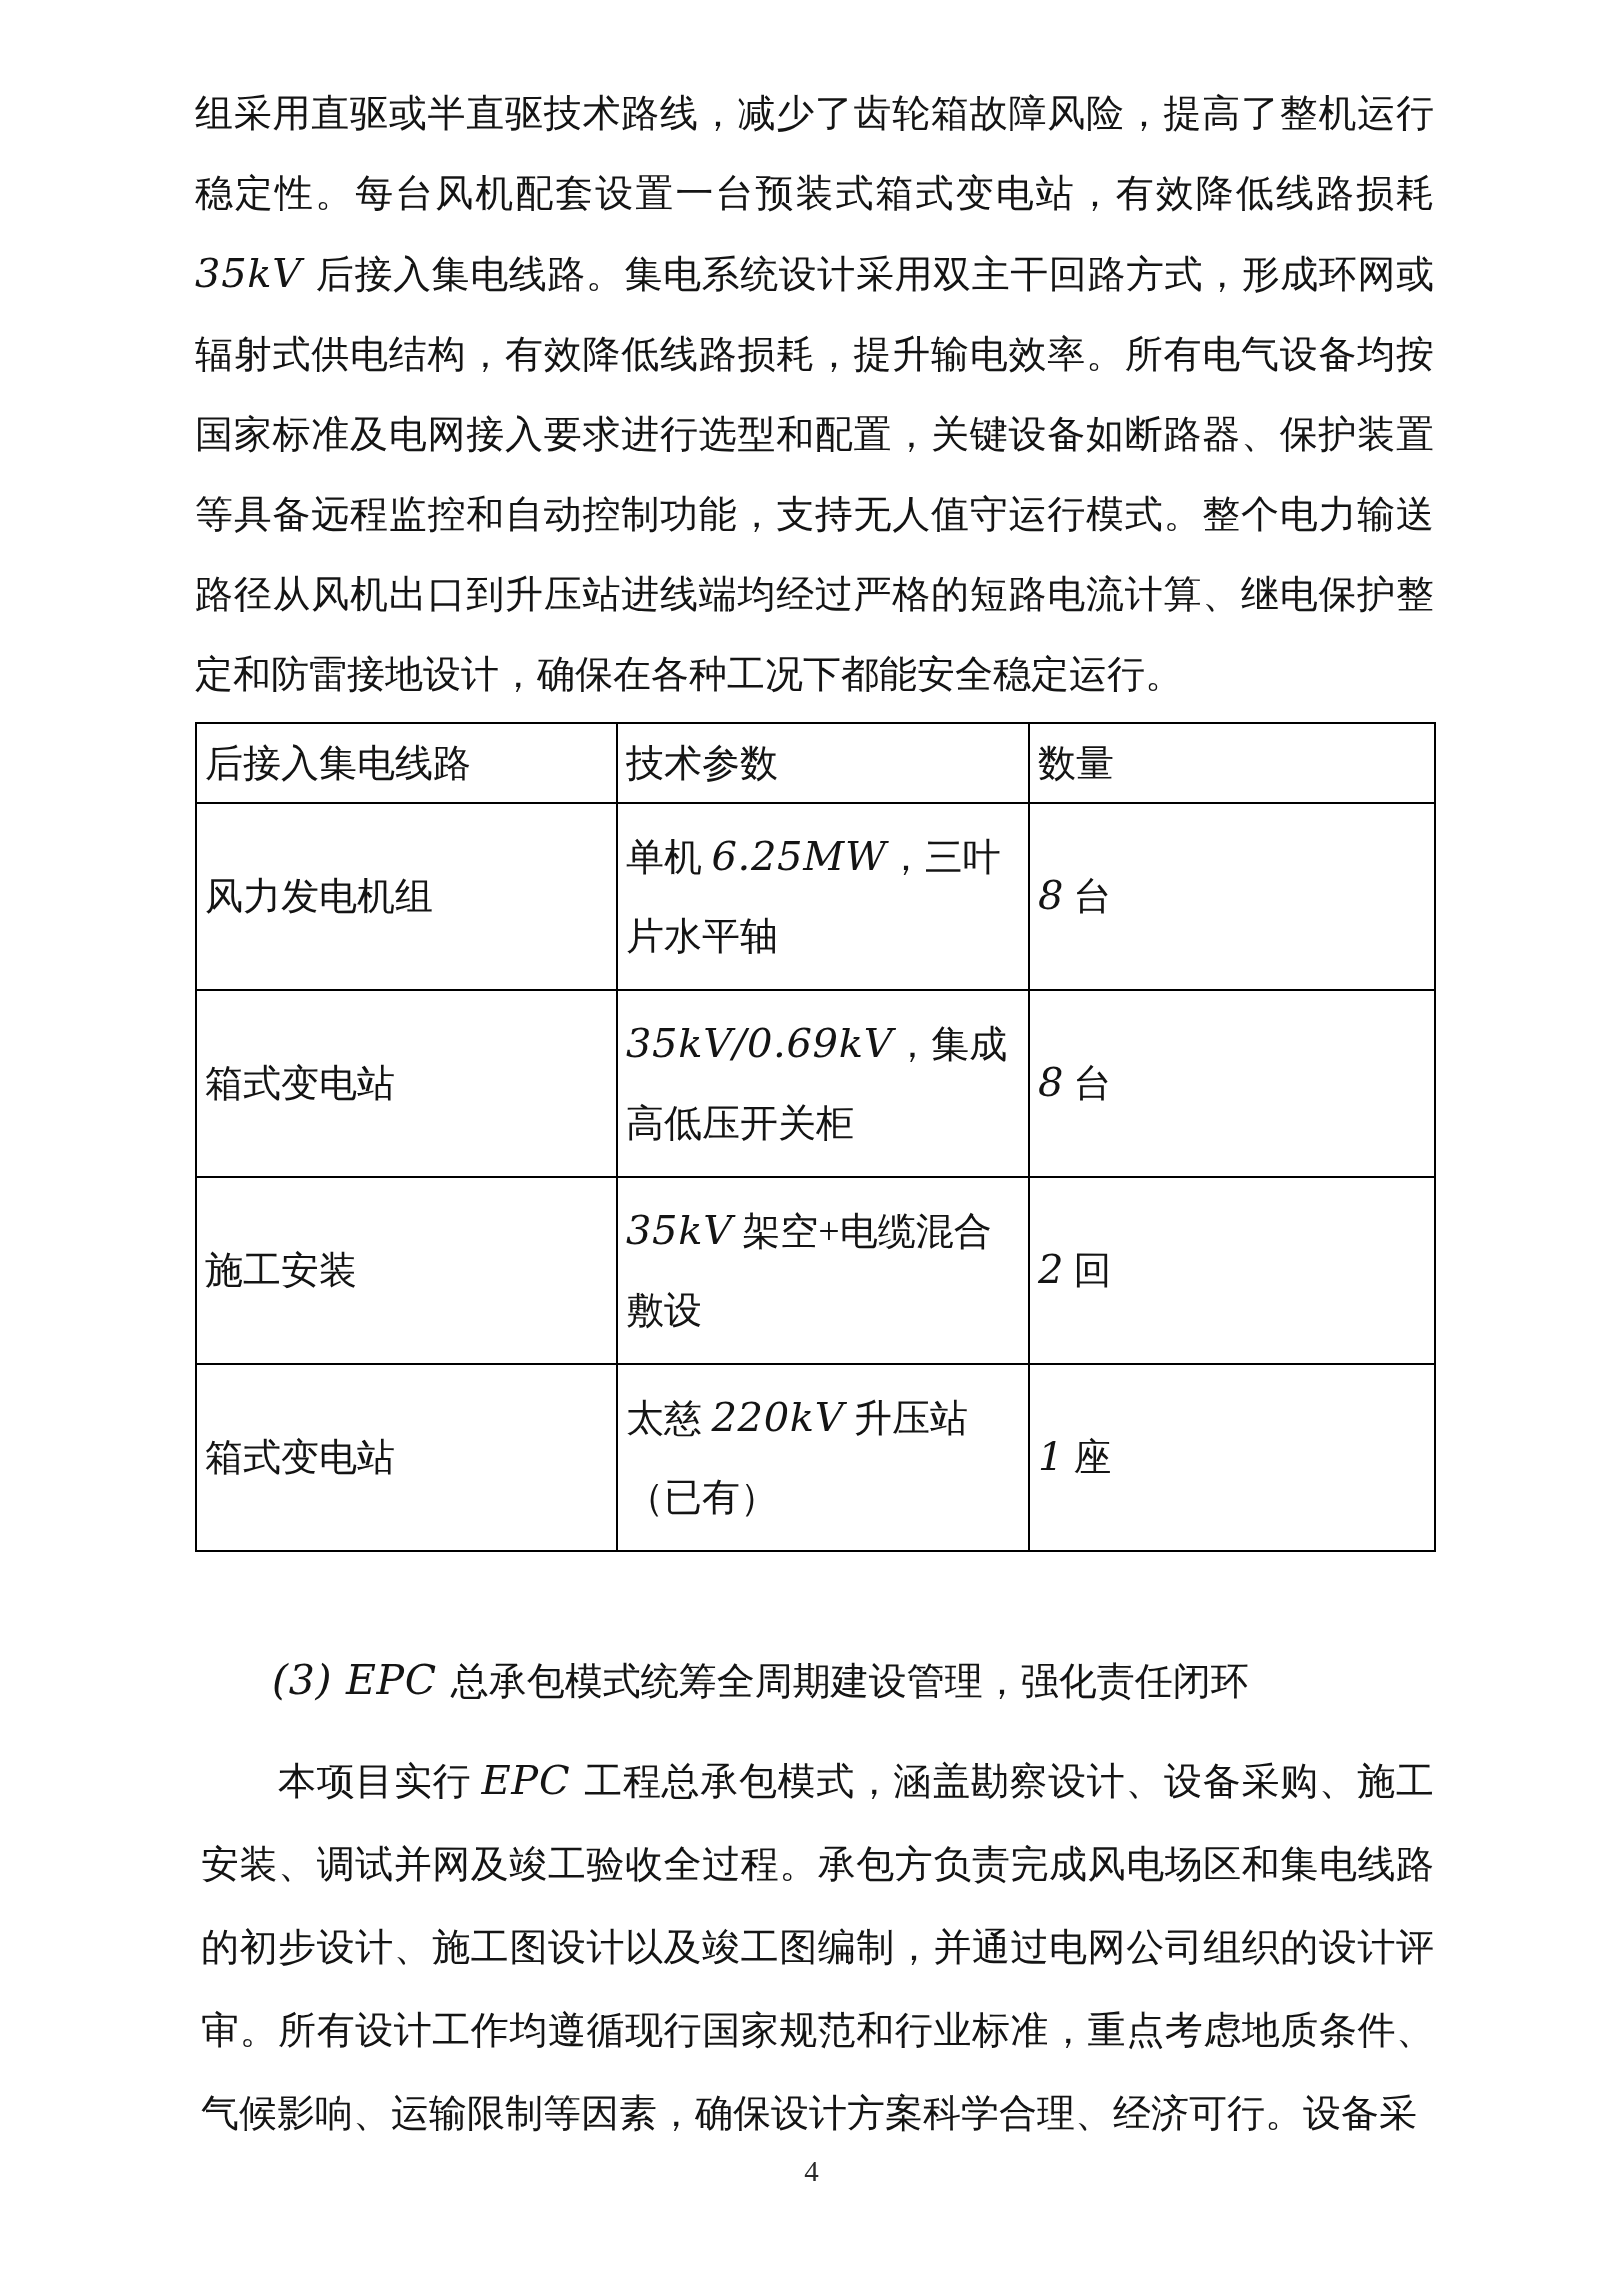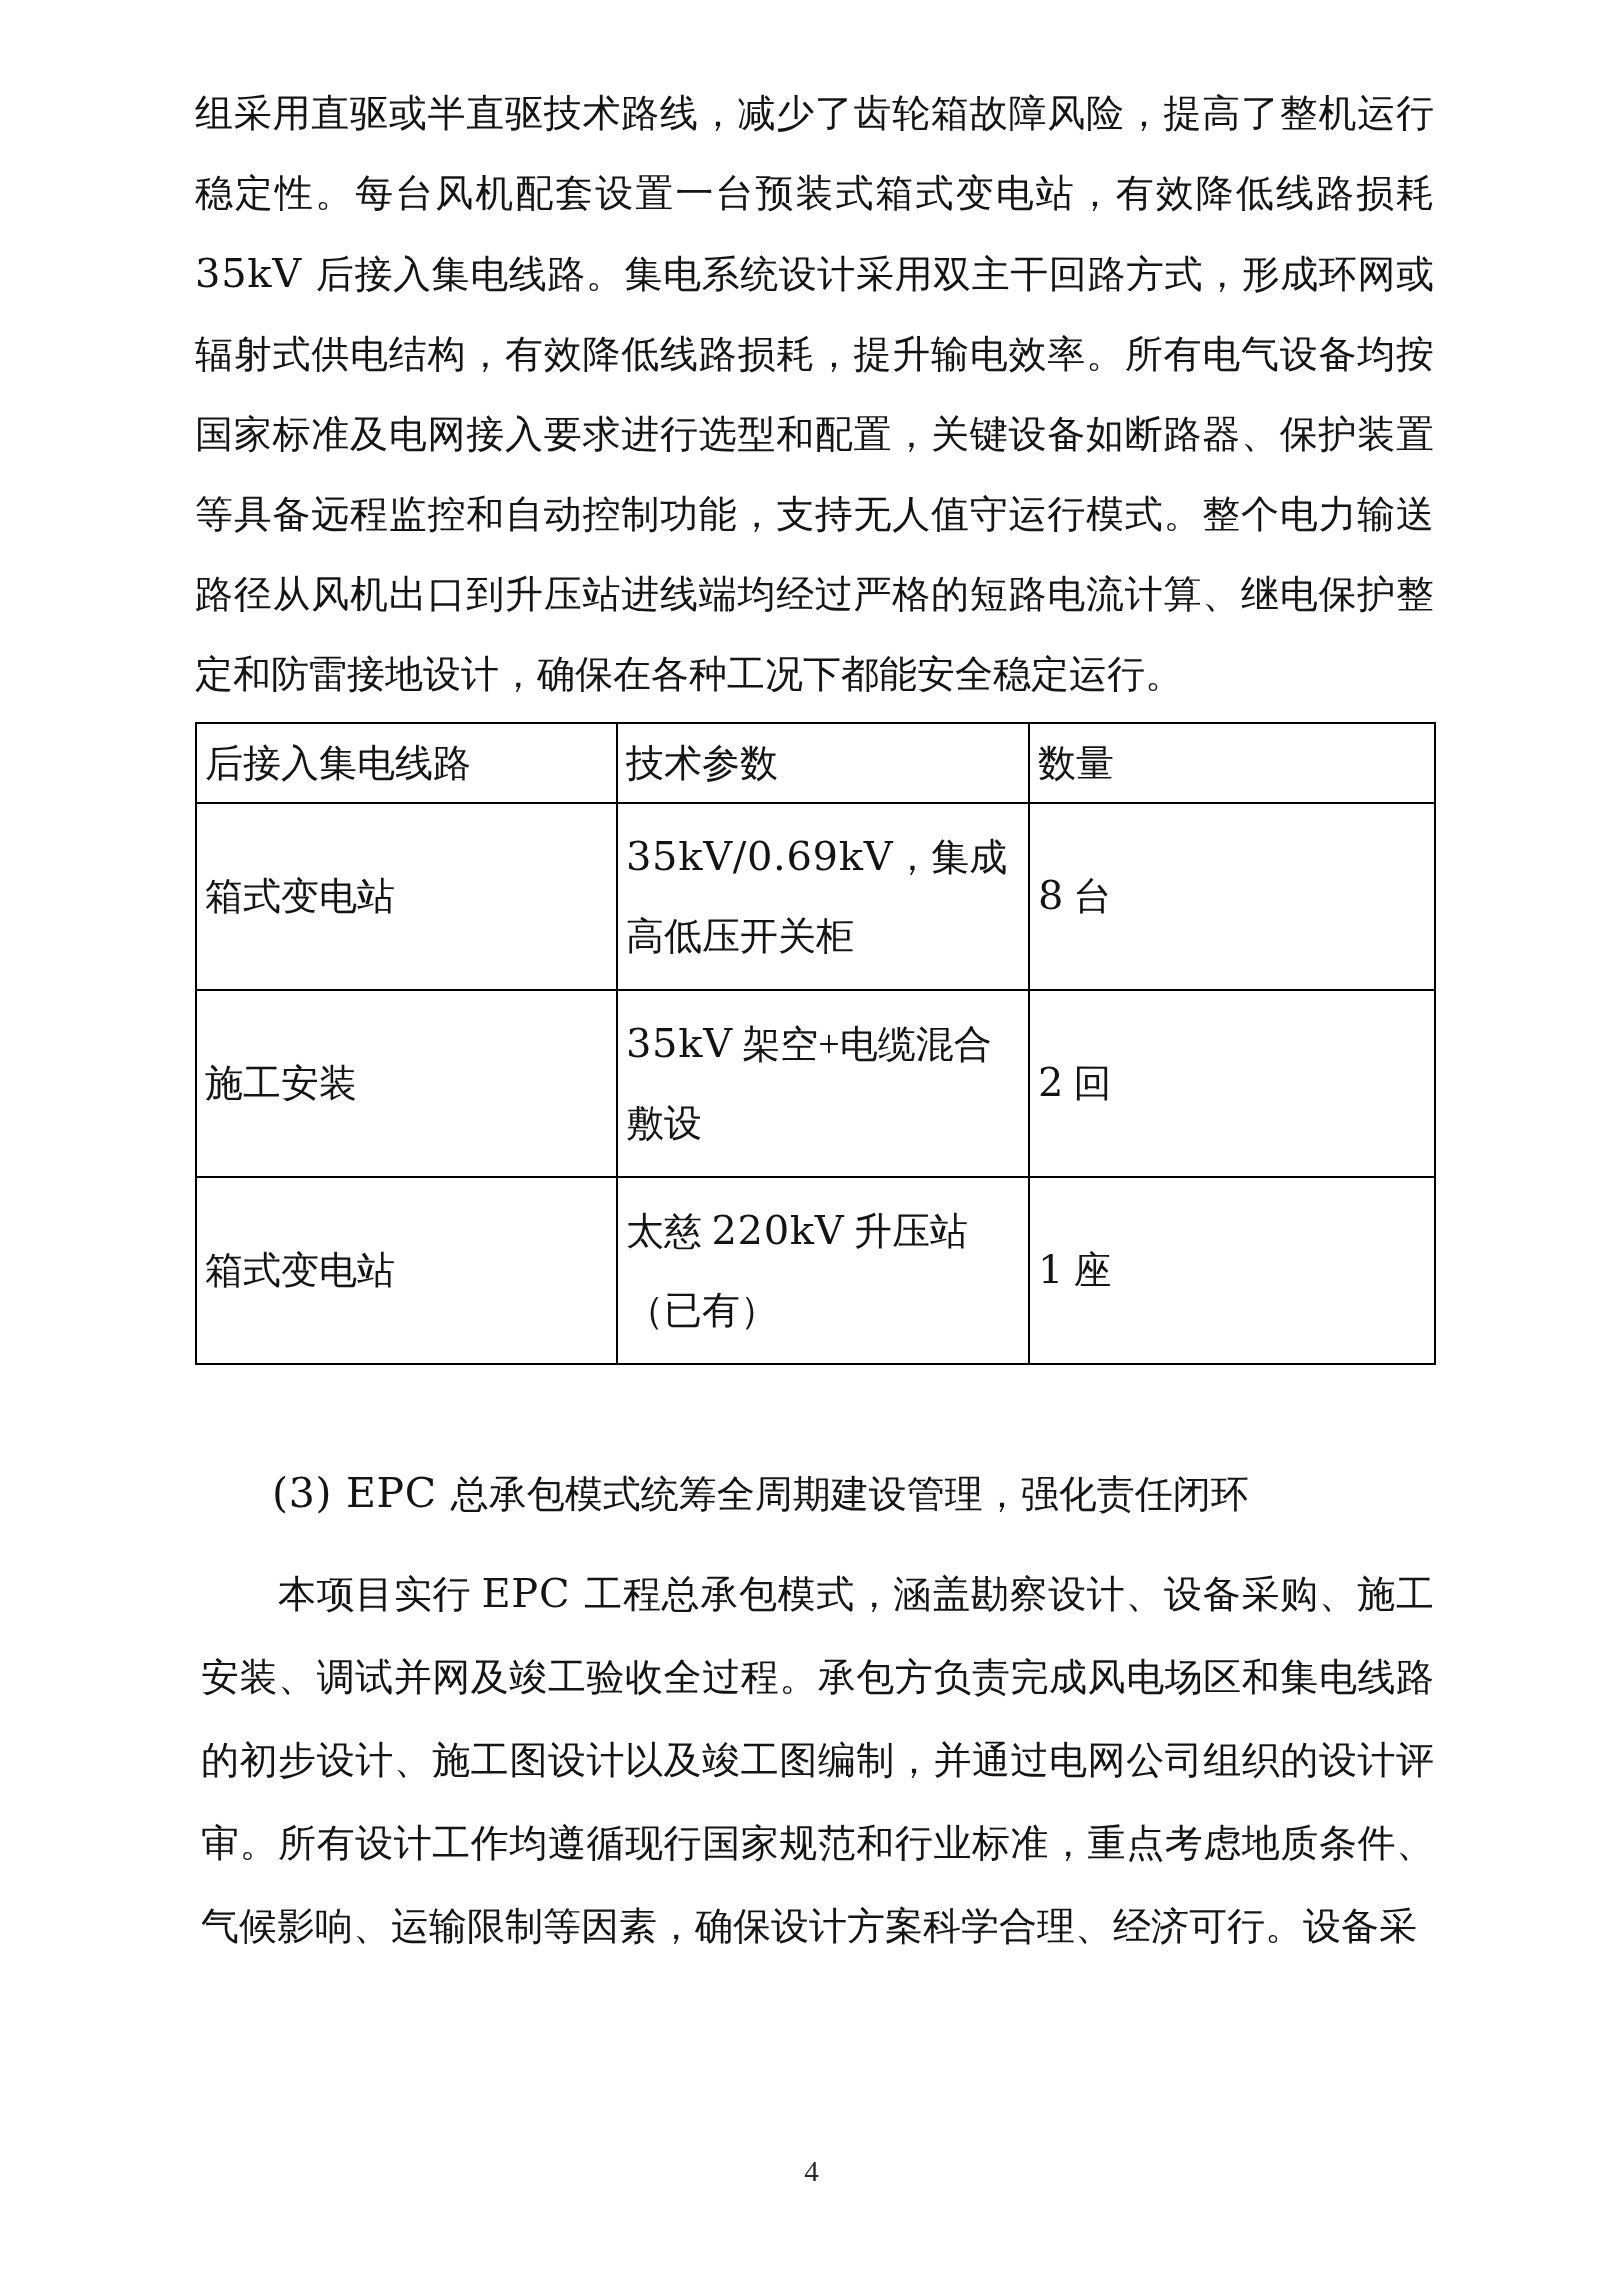--- a/index.html
+++ b/index.html
@@ -19,20 +19,21 @@
     width: 1239px;
   }
   .para {
     margin: 0;
     font-size: 38px;
     line-height: 80px;
     text-align: justify;
   }
   .latin {
     font-family: "DejaVu Serif", serif;
+    font-style: italic;
     letter-spacing: 0.7px;
   }
   .para .latin { font-size: 40px; }
   table.equipment {
     width: 100%;
     border-collapse: collapse;
     table-layout: fixed;
     margin-top: 7.9px;
   }
   .equipment th, .equipment td {
@@ -86,20 +87,25 @@
     </colgroup>
     <thead>
       <tr>
         <th>后接入集电线路</th>
         <th>技术参数</th>
         <th>数量</th>
       </tr>
     </thead>
     <tbody>
       <tr>
+        <td>风力发电机组</td>
+        <td><span>单机 </span><span class="latin">6.25MW</span><span>，三叶片水平轴</span></td>
+        <td><span class="latin">8</span><span> 台</span></td>
+      </tr>
+      <tr>
         <td>箱式变电站</td>
         <td><span></span><span class="latin">35kV/0.69kV</span><span>，集成高低压开关柜</span></td>
         <td><span class="latin">8</span><span> 台</span></td>
       </tr>
       <tr>
         <td>施工安装</td>
         <td><span></span><span class="latin">35kV</span><span> 架空+电缆混合敷设</span></td>
         <td><span class="latin">2</span><span> 回</span></td>
       </tr>
       <tr>

